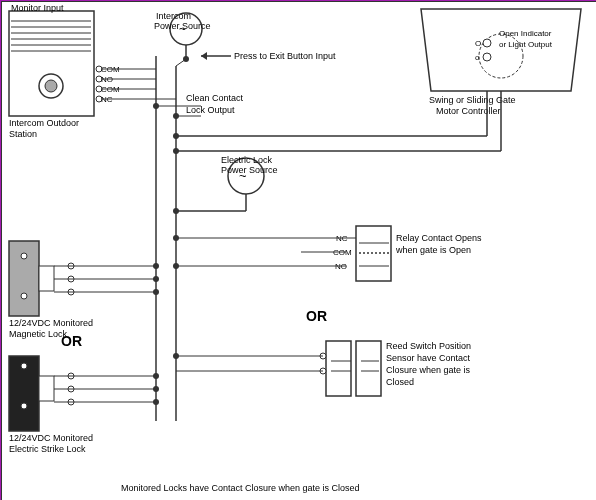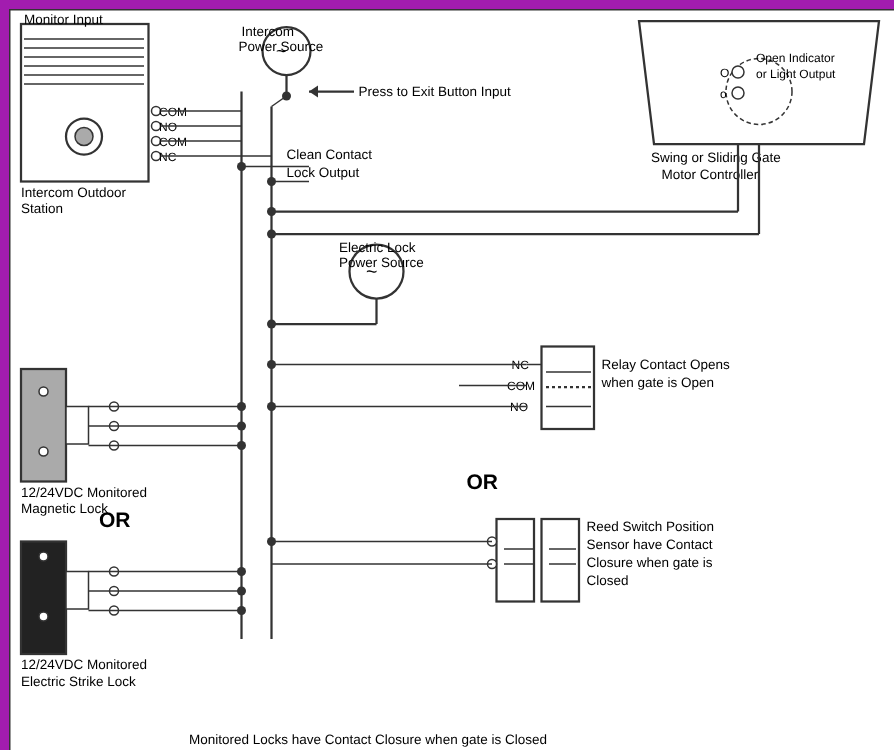--- a/index.html
+++ b/index.html
@@ -9,21 +9,21 @@
       background: #fff;
       font-family: Arial, sans-serif;
       font-size: 11px;
       overflow: hidden;
       position: relative;
     }
     .diagram-container {
       width: 596px;
       height: 500px;
       position: relative;
-      border: 6px solid #a21caf;
+      border: 1px solid #a21caf;
     }
     svg {
       position: absolute;
       top: 0; left: 0;
       width: 596px;
       height: 500px;
     }
   </style>
 </head>
 <body>

